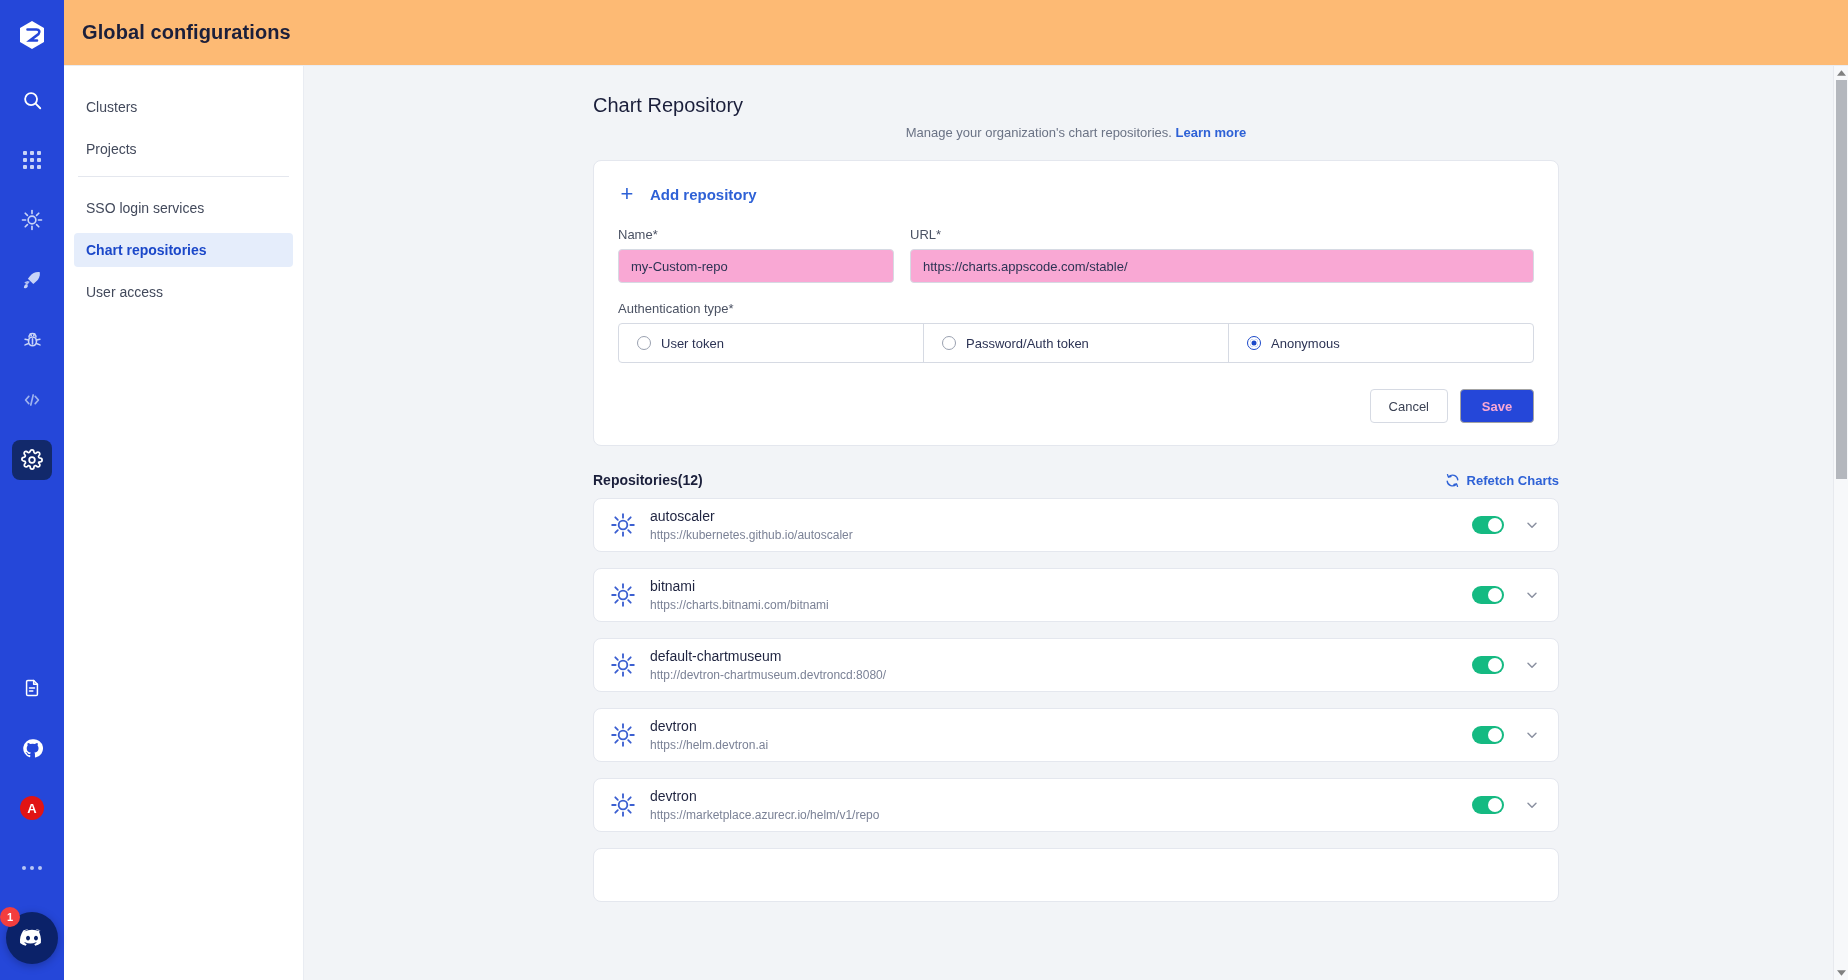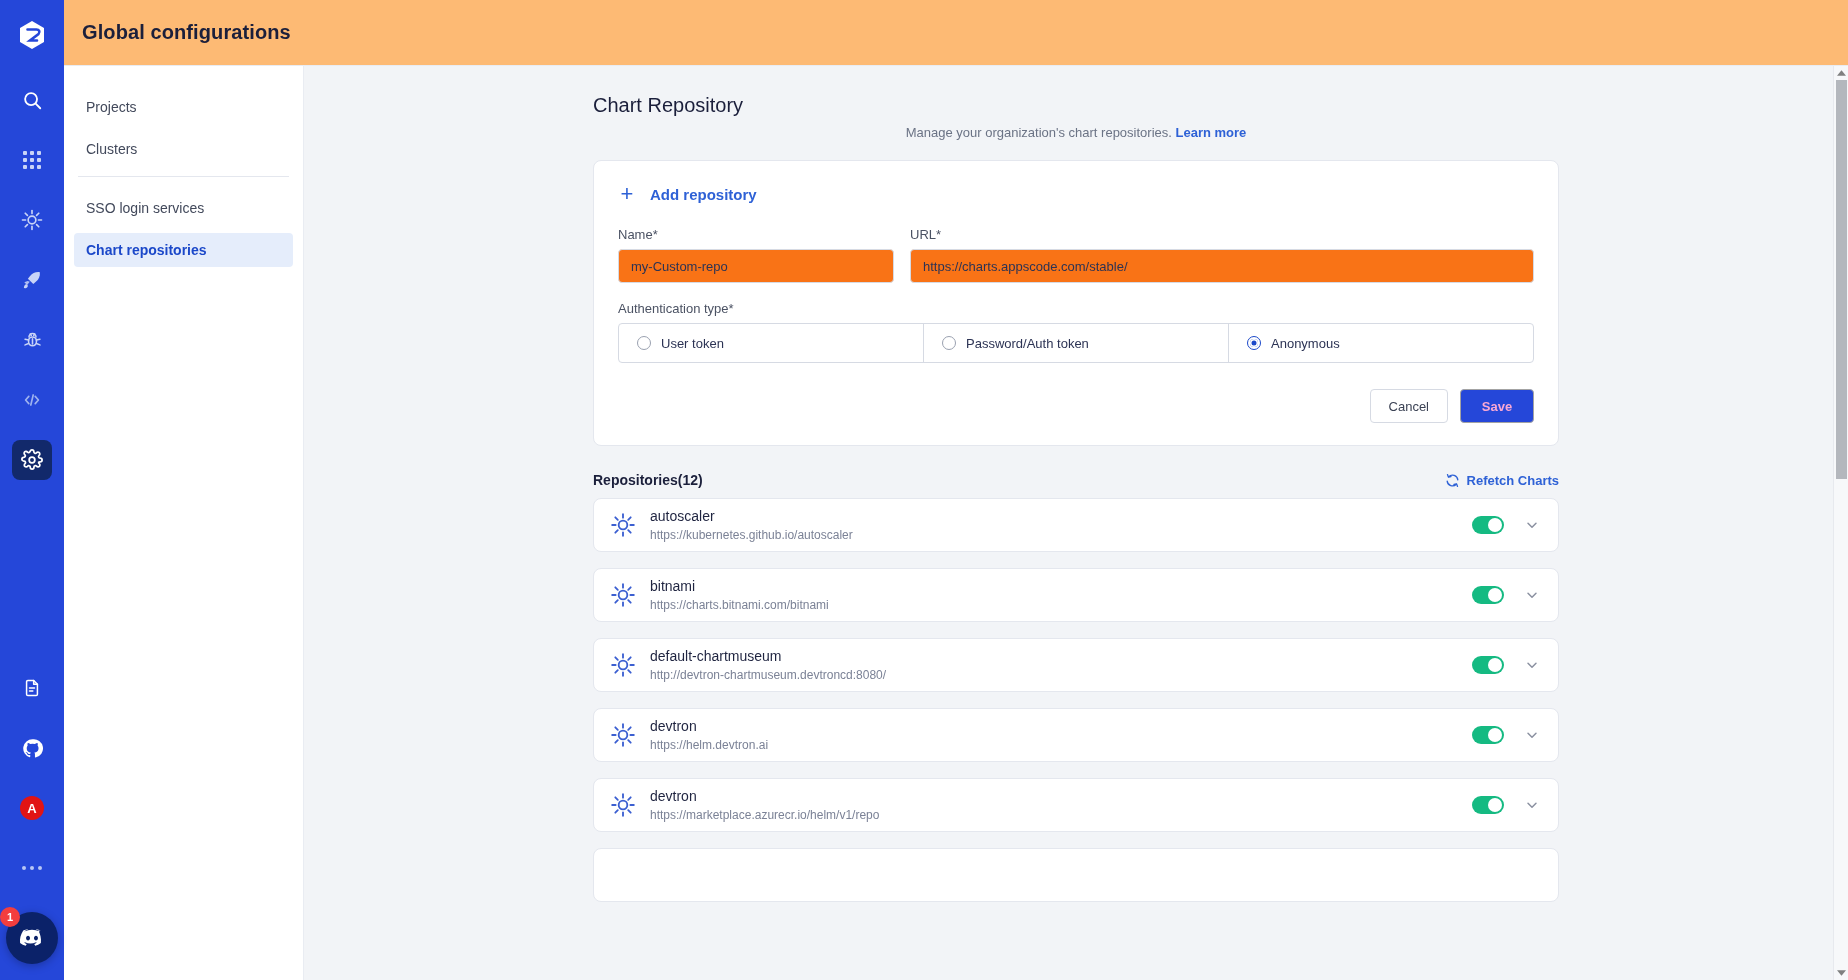--- a/index.html
+++ b/index.html
@@ -118,21 +118,21 @@
   .plus-icon { font-size: 22px; font-weight: normal; line-height: 1; color: #2e61d6; width: 18px; text-align: center; }
 
   .field-row { display: flex; gap: 16px; }
   .field { display: flex; flex-direction: column; }
   .field.name { width: 276px; }
   .field.url { flex: 1 1 auto; }
   .field label { font-size: 13px; color: #4b5263; margin-bottom: 7px; }
   .field input {
     height: 34px; border: 1px solid #d6dae3; border-radius: 4px;
     padding: 12px 12px; font-size: 13px; color: #2c3354;
-    font-family: "Liberation Sans", sans-serif; background: #f97316;
+    font-family: "Liberation Sans", sans-serif; background: #f9a8d4;
     width: 100%;
   }
   .field input::placeholder { color: #9aa1b0; }
 
   .auth-label { font-size: 13px; color: #4b5263; margin: 18px 0 7px 0; }
   .auth-group {
     display: flex; border: 1px solid #d6dae3; border-radius: 4px; overflow: hidden;
   }
   .auth-opt {
     flex: 1 1 0; height: 38px;
@@ -324,25 +324,26 @@
 
   <div class="right-col">
 
     <div class="topbar">
       <h1>Global configurations</h1>
     </div>
 
     <div class="body-row">
 
       <div class="subnav">
+        <div class="subnav-item">Clusters</div>
         <div class="subnav-item">Projects</div>
-        <div class="subnav-item">Clusters</div>
         <div class="subnav-divider"></div>
         <div class="subnav-item">SSO login services</div>
         <div class="subnav-item active">Chart repositories</div>
+        <div class="subnav-item">User access</div>
       </div>
 
       <div class="main">
         <div class="main-inner">
           <div class="content">
 
             <div>
               <div class="page-title">Chart Repository</div>
               <div class="page-sub">
                 <span>Manage your organization's chart repositories.</span>

